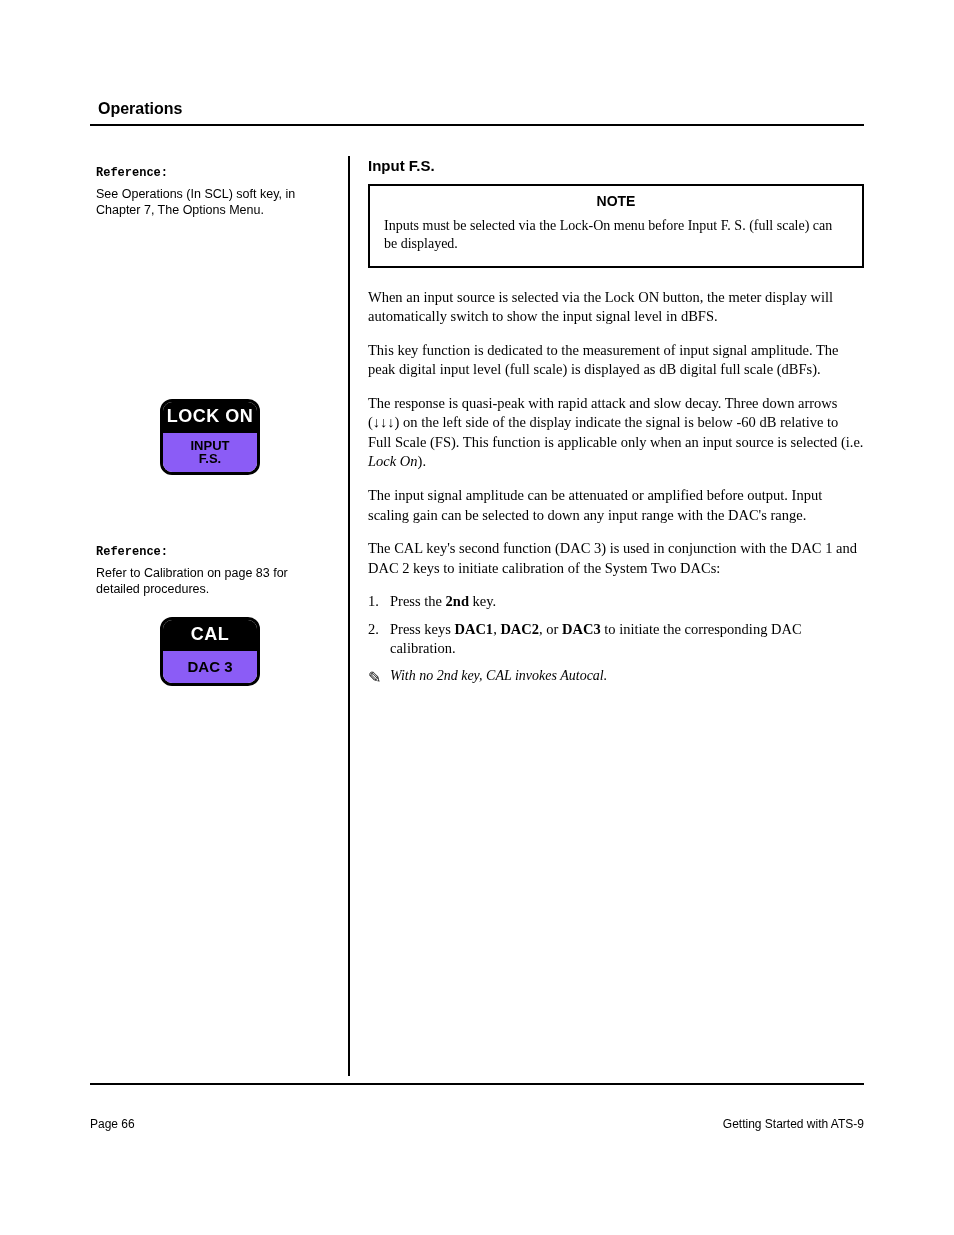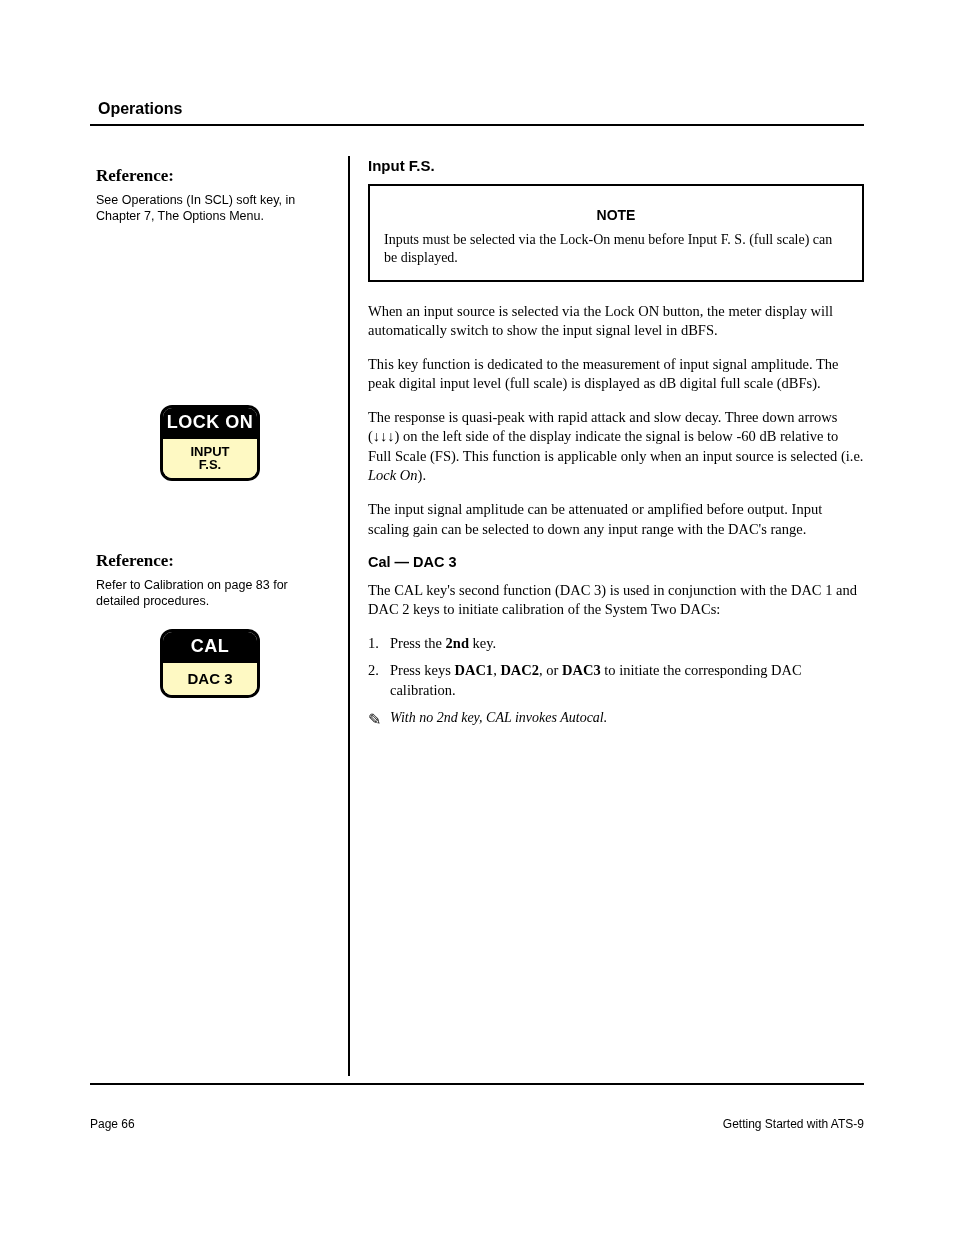--- a/index.html
+++ b/index.html
@@ -32,23 +32,23 @@
     padding-right: 18px;
     position: relative;
   }
   .rightcol {
     flex: 1;
     padding-left: 18px;
     font-size: 14.5px;
     line-height: 1.35;
   }
   .leftcol .ref-heading {
-    font-family: Liberation Serif, serif;
-    font-weight: bold;
-    font-size: 17px;
+    font-family: Liberation Mono, monospace;
+    font-weight: bold;
+    font-size: 12px;
     padding-left: 6px;
     margin-bottom: 6px;
   }
   .leftcol .ref-text {
     font-family: Arial, Helvetica, sans-serif;
     font-size: 12.5px;
     line-height: 1.3;
     padding-left: 6px;
   }
   .lock-badge {
@@ -62,38 +62,38 @@
     background: #000;
     color: #fff;
     font-family: "Arial Black", Arial, sans-serif;
     font-weight: 900;
     font-size: 18px;
     text-align: center;
     padding: 4px 0 6px 0;
     letter-spacing: 0.5px;
   }
   .lock-badge .bot {
-    background: #fef9c3;
+    background: #8b5cf6;
     color: #000;
     font-family: "Arial Black", Arial, sans-serif;
     font-weight: 900;
     font-size: 13px;
     text-align: center;
     padding: 6px 0;
     line-height: 1.05;
   }
   .section-heading {
     font-family: Arial, Helvetica, sans-serif;
     font-weight: bold;
     font-size: 15px;
     margin-bottom: 8px;
   }
   .note-box {
     border: 2px solid #000;
-    padding: 20px 14px 12px 14px;
+    padding: 6px 14px 12px 14px;
     margin-bottom: 20px;
   }
   .note-box .note-label {
     font-family: Arial, Helvetica, sans-serif;
     font-weight: bold;
     text-align: center;
     font-size: 14px;
     margin-bottom: 6px;
   }
   .note-box .note-body {
@@ -174,21 +174,20 @@
     </div>
 
     <div class="para">When an input source is selected via the Lock ON button, the meter display will automatically switch to show the input signal level in dBFS.</div>
     <div class="para">This key function is dedicated to the measurement of input signal amplitude. The peak digital input level (full scale) is displayed as dB digital full scale (dBFs).</div>
     <div class="para">
       <span>The response is quasi-peak with rapid attack and slow decay. Three down arrows (↓↓↓) on the left side of the display indicate the signal is below -60 dB relative to Full Scale (FS). This function is applicable only when an input source is selected (i.e. </span>
       <span class="italic">Lock On</span><span>).</span>
     </div>
     <div class="para">The input signal amplitude can be attenuated or amplified before output. Input scaling gain can be selected to down any input range with the DAC's range.</div>
 
-    <div class="subheading">Cal — DAC 3</div>
 
     <div class="para">The CAL key's second function (DAC 3) is used in conjunction with the DAC 1 and DAC 2 keys to initiate calibration of the System Two DACs:</div>
 
     <div class="step">
       <div class="num">1.</div>
       <div class="txt">
         <span>Press the </span><b>2nd</b><span> key.</span>
       </div>
     </div>
 

